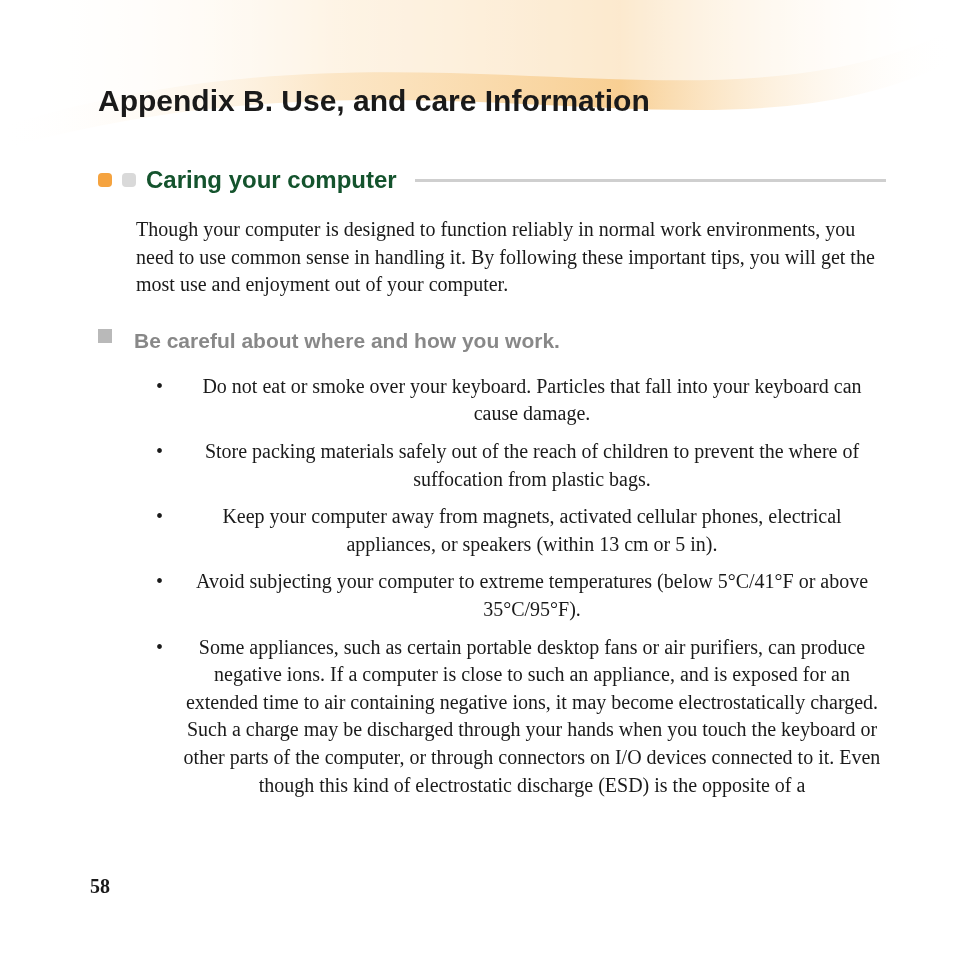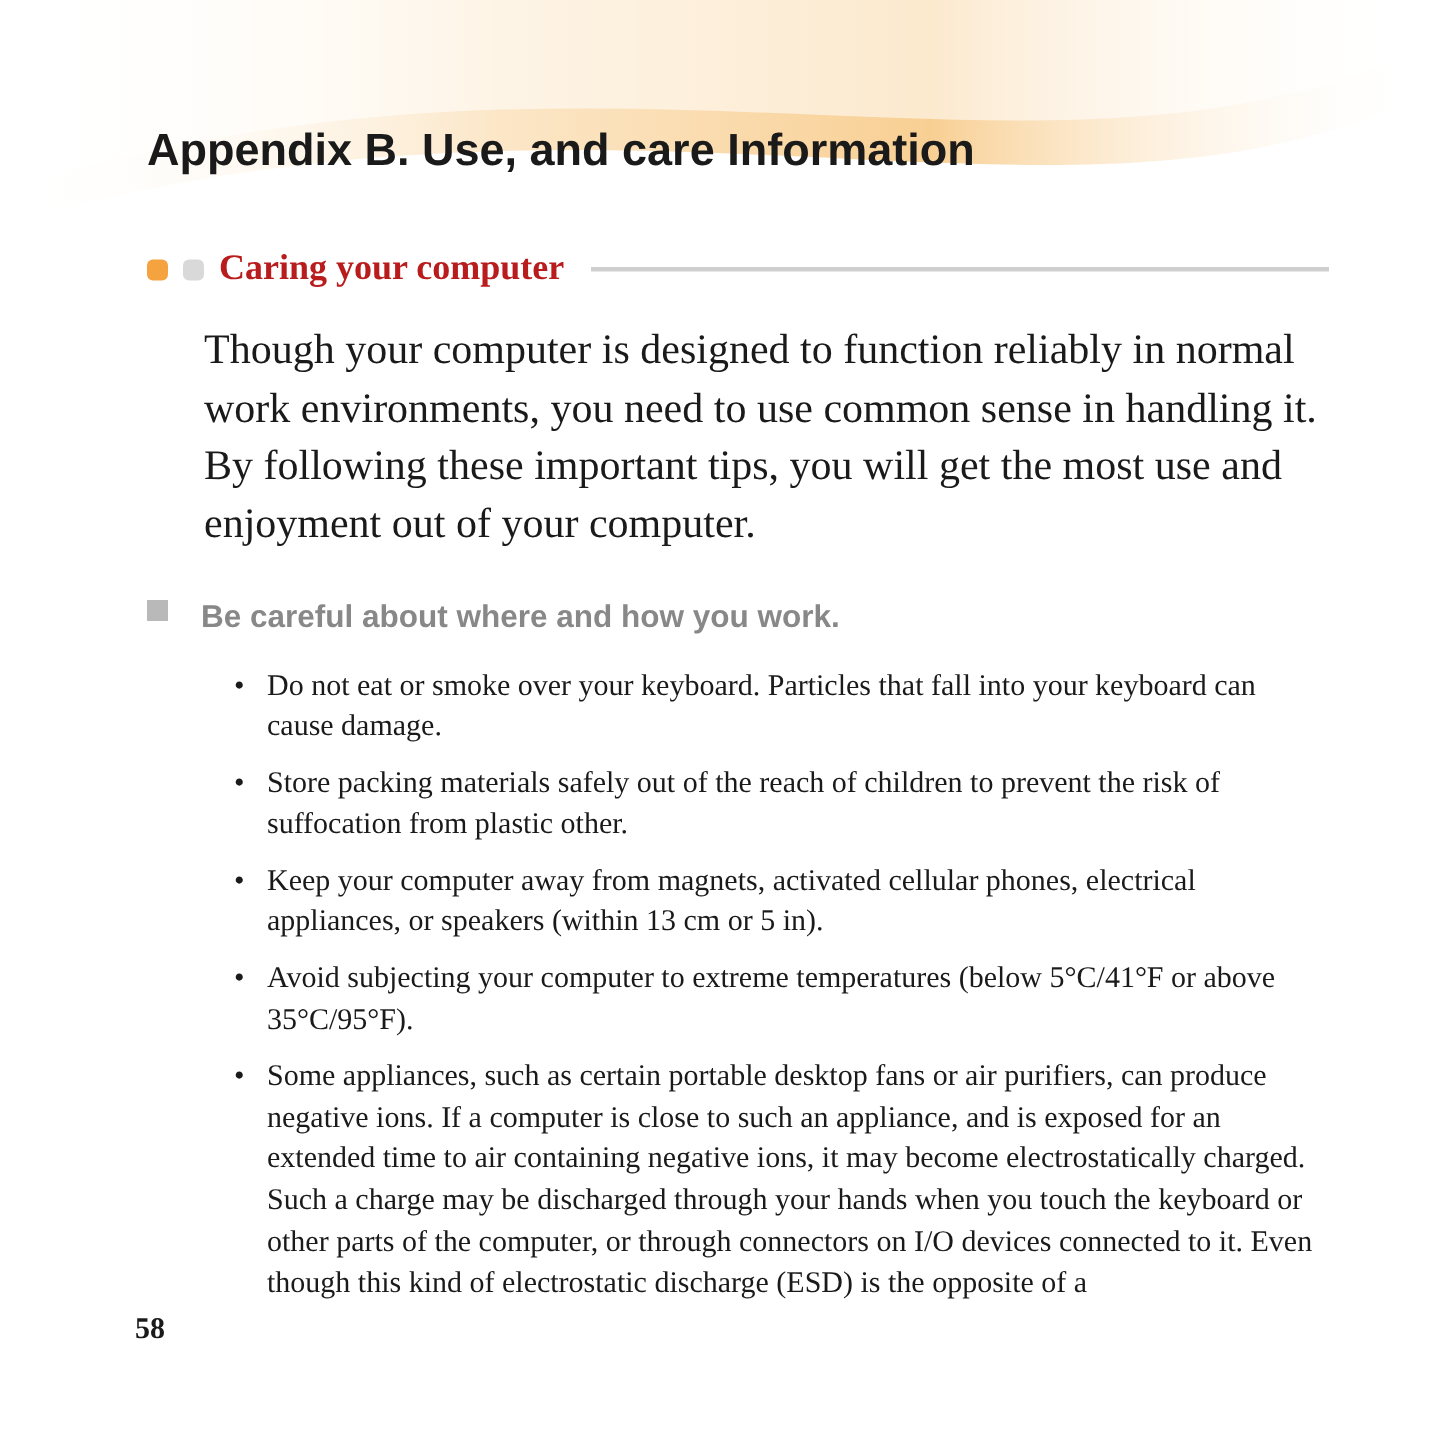--- a/index.html
+++ b/index.html
@@ -40,34 +40,34 @@
   }
   .pill {
     width: 14px;
     height: 14px;
     border-radius: 4px;
     display: inline-block;
   }
   .pill.orange { background: #f5a33f; }
   .pill.grey   { background: #d9d9d9; }
   .section-title {
-    font-family: Liberation Serif, serif;
+    font-family: Liberation Sans, sans-serif;
     font-weight: 700;
     font-size: 24px;
-    color: #b91c1c;
+    color: #14532d;
     white-space: nowrap;
   }
   .section-rule {
     flex: 1;
     border-top: 3px solid #cfcfcf;
     height: 0;
     margin-left: 8px;
   }
   .intro {
-    font-size: 28px;
+    font-size: 20px;
     line-height: 1.38;
     margin: 0 0 30px 38px;
   }
   .sub-row {
     display: flex;
     align-items: flex-start;
     gap: 22px;
     margin-bottom: 20px;
   }
   .square-bullet {
@@ -80,20 +80,21 @@
   .sub-title {
     font-family: Arial, Helvetica, sans-serif;
     font-weight: 700;
     font-size: 21px;
     color: #888888;
   }
   ul.bullets {
     margin: 0 0 0 58px;
     padding: 0;
     list-style: none;
+    text-align: center;
   }
   ul.bullets li {
     position: relative;
     font-size: 20px;
     line-height: 1.38;
     padding-left: 22px;
     margin-bottom: 10px;
   }
   ul.bullets li::before {
     content: "•";
@@ -139,20 +140,20 @@
 
   <p class="intro">Though your computer is designed to function reliably in normal work environments, you need to use common sense in handling it. By following these important tips, you will get the most use and enjoyment out of your computer.</p>
 
   <div class="sub-row">
     <span class="square-bullet"></span>
     <span class="sub-title">Be careful about where and how you work.</span>
   </div>
 
   <ul class="bullets">
     <li>Do not eat or smoke over your keyboard. Particles that fall into your keyboard can cause damage.</li>
-    <li>Store packing materials safely out of the reach of children to prevent the risk of suffocation from plastic other.</li>
+    <li>Store packing materials safely out of the reach of children to prevent the where of suffocation from plastic bags.</li>
     <li>Keep your computer away from magnets, activated cellular phones, electrical appliances, or speakers (within 13 cm or 5 in).</li>
     <li>Avoid subjecting your computer to extreme temperatures (below 5°C/41°F or above 35°C/95°F).</li>
     <li>Some appliances, such as certain portable desktop fans or air purifiers, can produce negative ions. If a computer is close to such an appliance, and is exposed for an extended time to air containing negative ions, it may become electrostatically charged. Such a charge may be discharged through your hands when you touch the keyboard or other parts of the computer, or through connectors on I/O devices connected to it. Even though this kind of electrostatic discharge (ESD) is the opposite of a</li>
   </ul>
 </div>
 
 <div class="page-num">58</div>
 
 </body></html>

